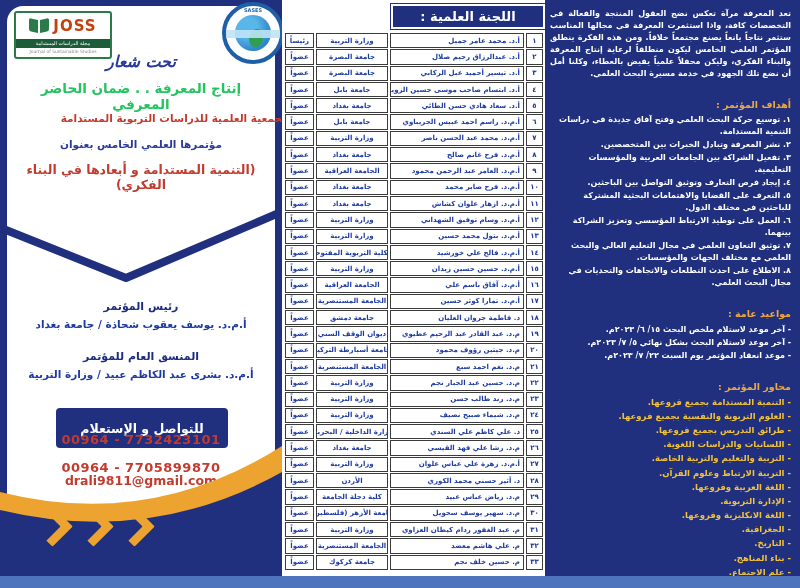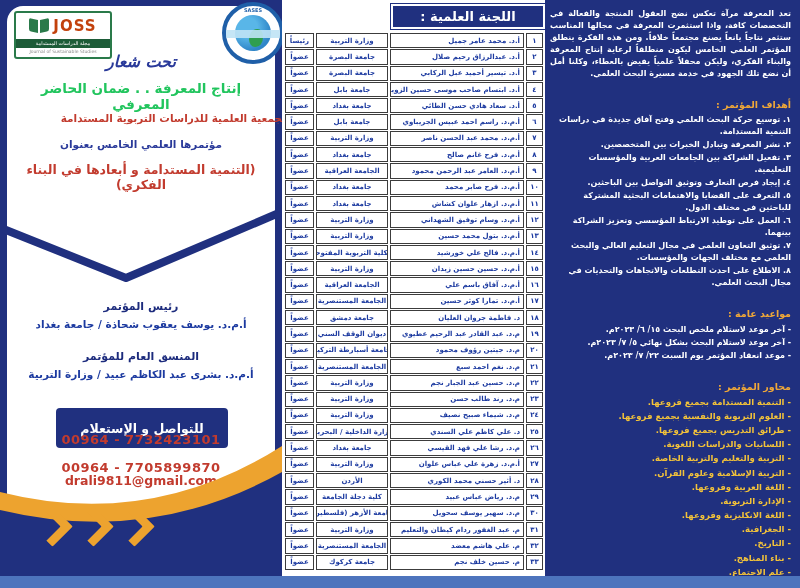--- a/index.html
+++ b/index.html
@@ -307,21 +307,21 @@
         <div class="cell role">عضواً</div>
       </div>
       <div class="crow">
         <div class="cell num">٣٠</div>
         <div class="cell name">م.د. سهير يوسف سحويل</div>
         <div class="cell aff">جامعة الأزهر (فلسطين)</div>
         <div class="cell role">عضواً</div>
       </div>
       <div class="crow">
         <div class="cell num">٣١</div>
-        <div class="cell name">م. عبد الغفور ردام كيطان والتعليم</div>
+        <div class="cell name">م. عبد الغفور ردام كيطان العزاوي</div>
         <div class="cell aff">وزارة التربية</div>
         <div class="cell role">عضواً</div>
       </div>
       <div class="crow">
         <div class="cell num">٣٢</div>
         <div class="cell name">م. علي هاشم معضد</div>
         <div class="cell aff">الجامعة المستنصرية</div>
         <div class="cell role">عضواً</div>
       </div>
       <div class="crow">
@@ -351,21 +351,21 @@
         <li>آخر موعد لاستلام البحث بشكل نهائي ٥/ ٧/ ٢٠٢٣م.</li>
         <li>موعد انعقاد المؤتمر يوم السبت ٢٢/ ٧/ ٢٠٢٣م.</li>
       </ul>
     <div class="rp-h">محاور المؤتمر :</div>
     <ul class="themes">
         <li>التنمية المستدامة بجميع فروعها.</li>
         <li>العلوم التربوية والنفسية بجميع فروعها.</li>
         <li>طرائق التدريس بجميع فروعها.</li>
         <li>اللسانيات والدراسات اللغوية.</li>
         <li>التربية والتعليم والتربية الخاصة.</li>
-        <li>التربية الإسلامية وعلوم القرآن.</li>
+        <li>التربية الارتباط وعلوم القرآن.</li>
         <li>اللغة العربية وفروعها.</li>
         <li>الإدارة التربوية.</li>
         <li>اللغة الانكليزية وفروعها.</li>
         <li>الجغرافية.</li>
         <li>التاريخ.</li>
         <li>بناء المناهج.</li>
         <li>علم الاجتماع.</li>
         <li>القانون والعلوم السياسية بجميع فروعها.</li>
         <li>المخدرات والمؤثرات العقلية.</li>
         <li>الفنون الجميلة بجميع فروعها.</li>

